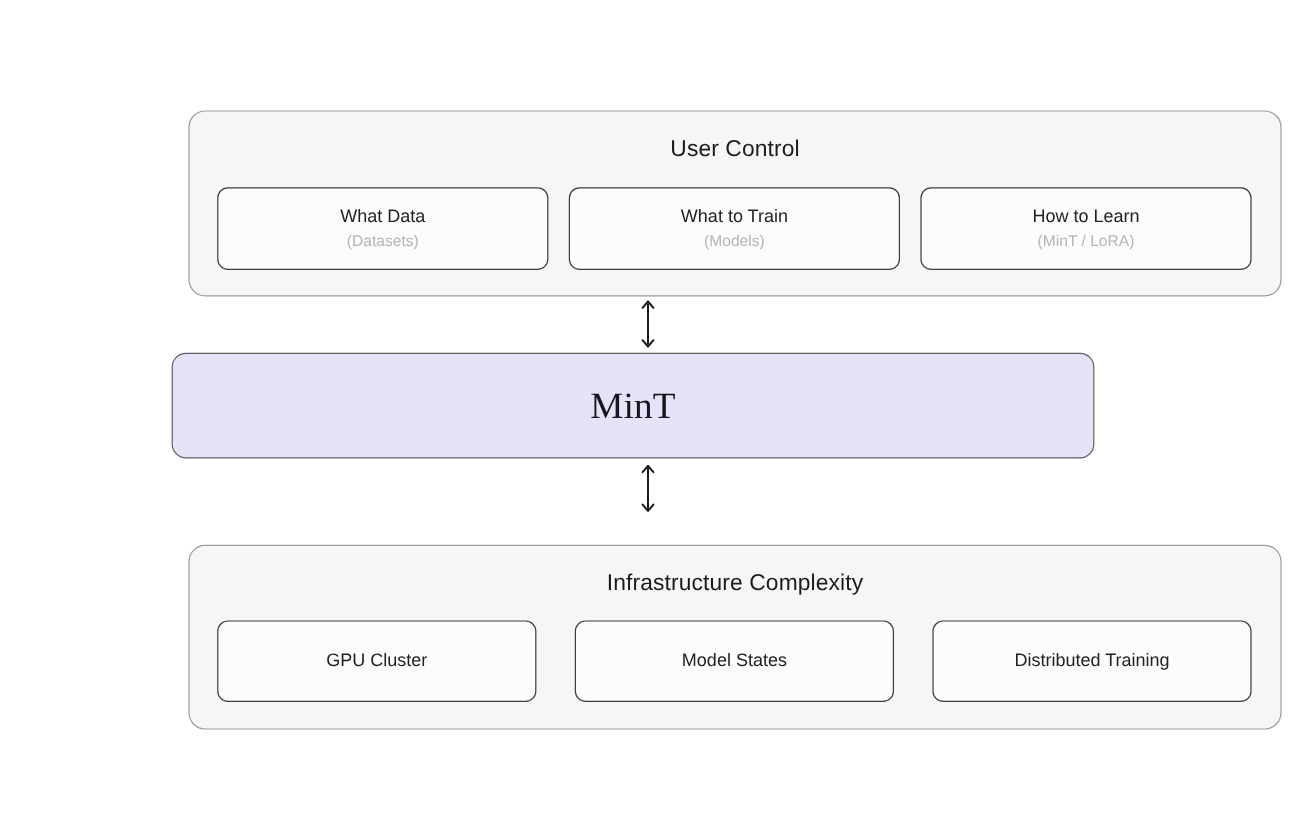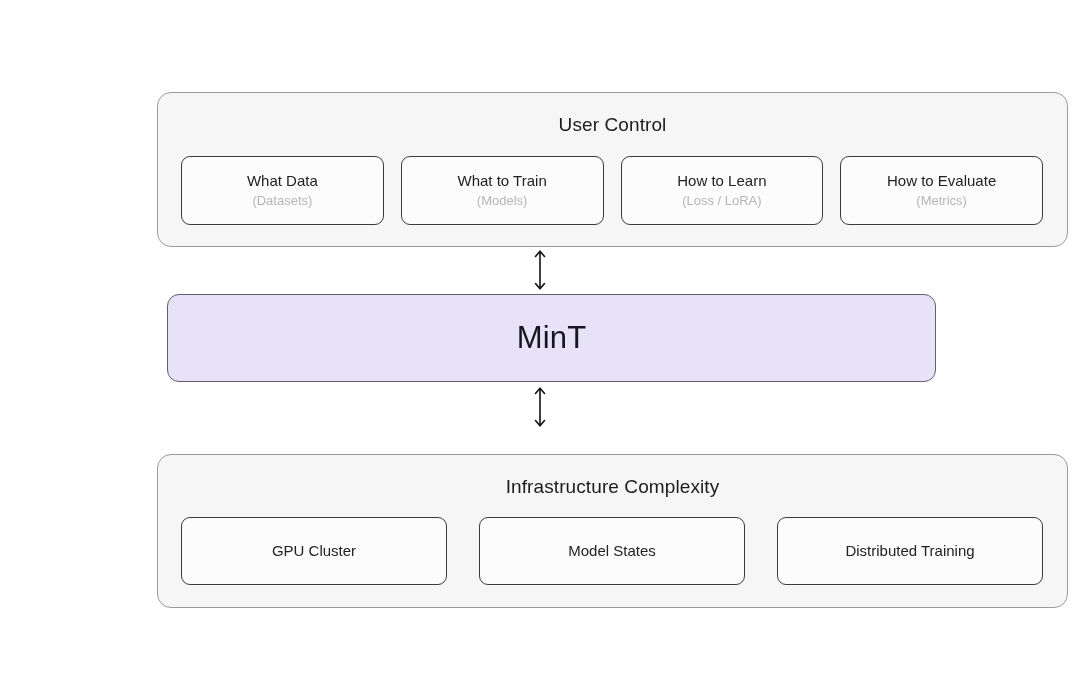--- a/index.html
+++ b/index.html
@@ -64,31 +64,32 @@
     line-height: 1.1;
   }
   .card-sublabel {
     font-size: 13px;
     font-weight: 400;
     color: #b5b5b5;
     line-height: 1.1;
   }
   .mint-box {
     position: absolute;
-    left: 167px;
+    left: 143px;
     top: 294px;
     width: 769px;
     height: 88px;
     background: #e7e2f8;
     border: 1.6px solid #5f5f68;
     border-radius: 12px;
     box-sizing: border-box;
     display: flex;
     align-items: center;
     justify-content: center;
+    font-family: Liberation Serif, serif;
   }
   .mint-label {
     font-size: 31px;
     font-weight: 500;
     letter-spacing: 0.2px;
     color: #16161f;
   }
   .arrow {
     position: absolute;
     left: 532px;
@@ -109,25 +110,21 @@
       <div class="card">
         <div class="card-label">What Data</div>
         <div class="card-sublabel">(Datasets)</div>
       </div>
       <div class="card">
         <div class="card-label">What to Train</div>
         <div class="card-sublabel">(Models)</div>
       </div>
       <div class="card">
         <div class="card-label">How to Learn</div>
-        <div class="card-sublabel">(Loss / LoRA)</div>
-      </div>
-      <div class="card">
-        <div class="card-label">How to Evaluate</div>
-        <div class="card-sublabel">(Metrics)</div>
+        <div class="card-sublabel">(MinT / LoRA)</div>
       </div>
     </div>
   </div>
 
   <svg class="arrow arrow-1" viewBox="0 0 16 40">
     <line x1="8" y1="3" x2="8" y2="37" stroke="#111111" stroke-width="1.6"></line>
     <path d="M3.5 6.5 L8 1.2 L12.5 6.5" fill="none" stroke="#111111" stroke-width="1.6" stroke-linecap="round" stroke-linejoin="round"></path>
     <path d="M3.5 33.5 L8 38.8 L12.5 33.5" fill="none" stroke="#111111" stroke-width="1.6" stroke-linecap="round" stroke-linejoin="round"></path>
   </svg>
 

